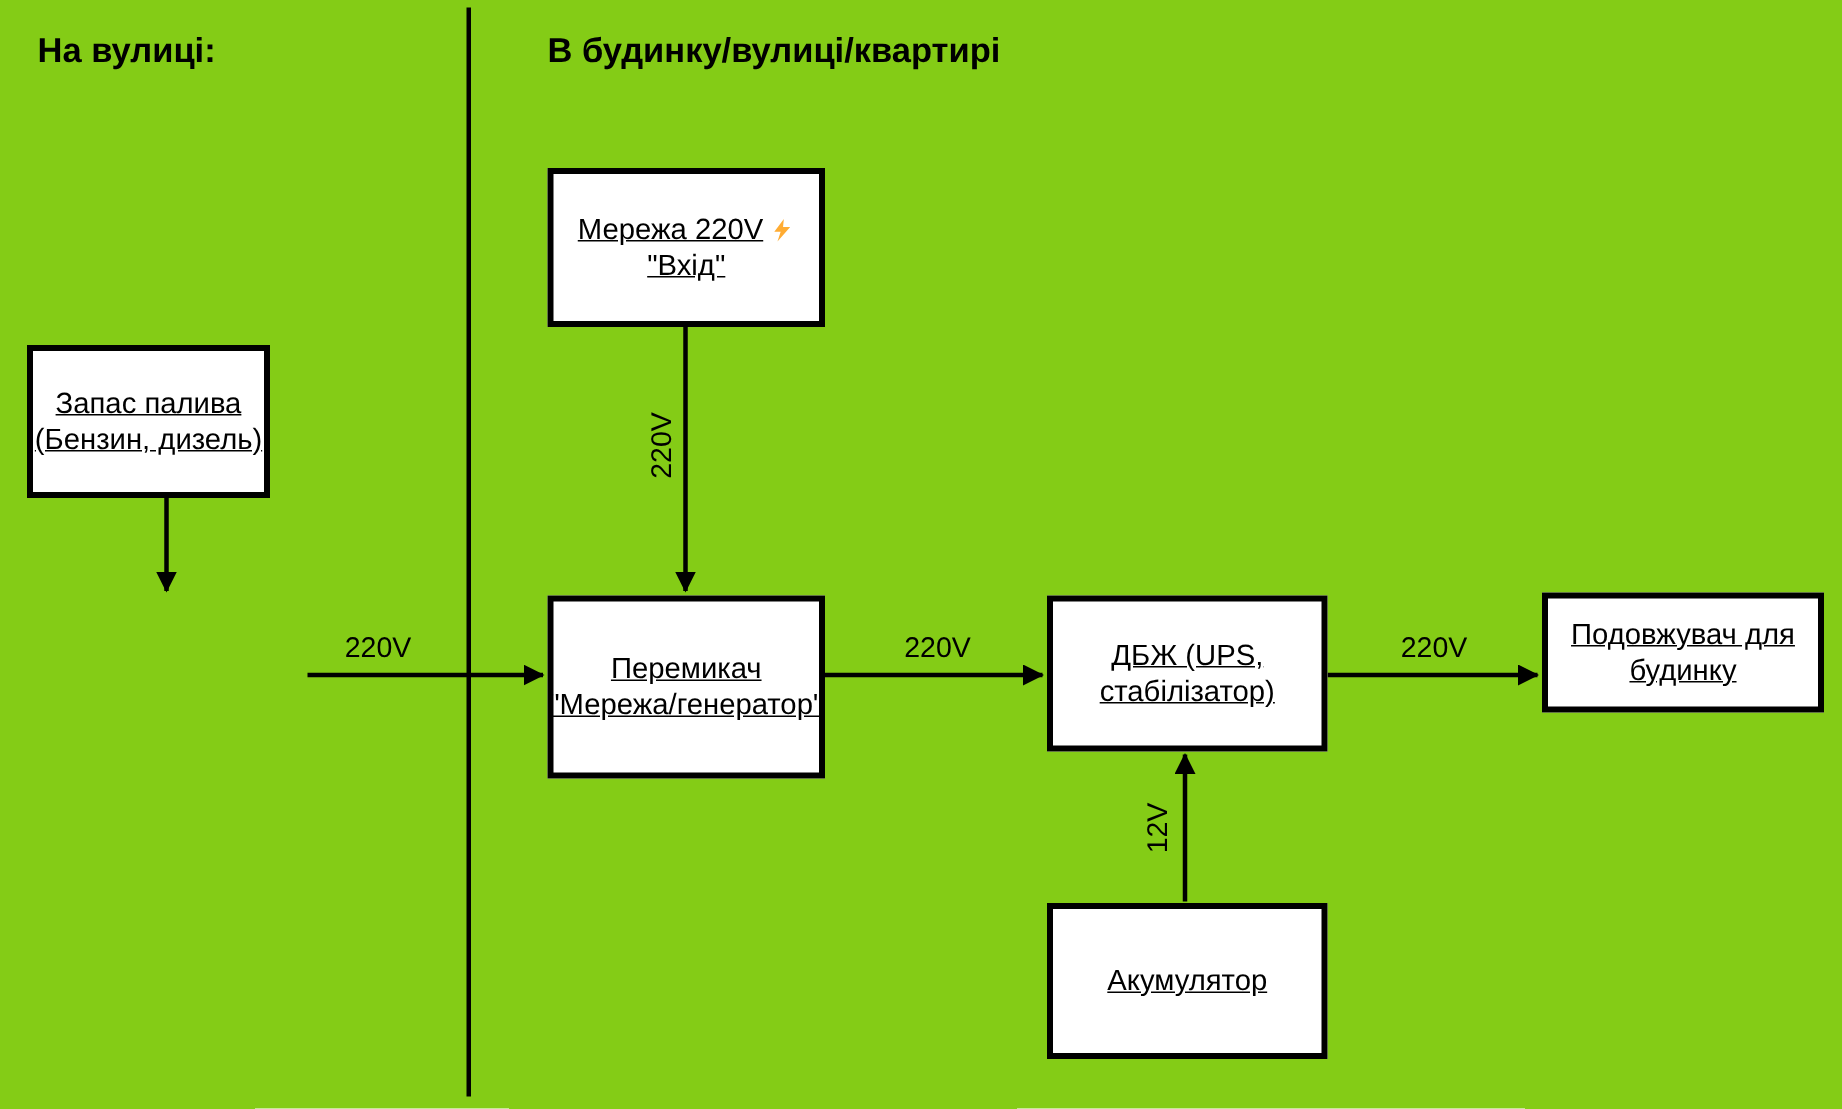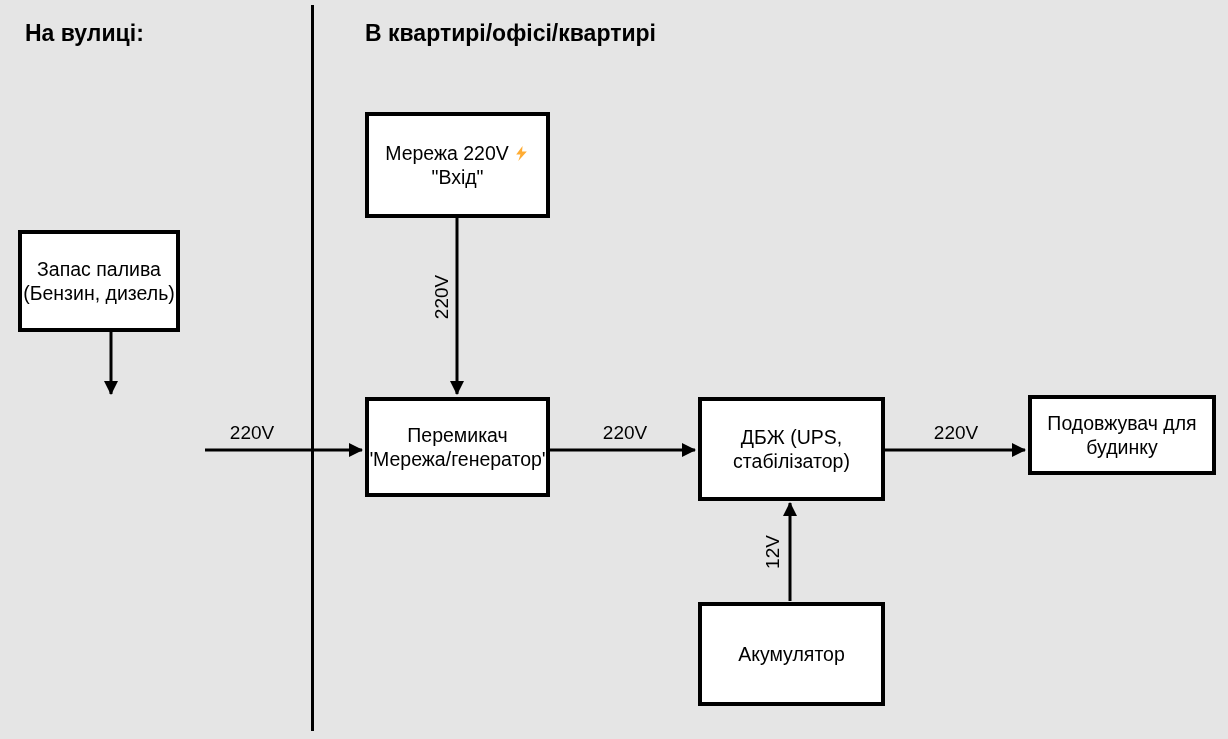--- a/index.html
+++ b/index.html
@@ -2,21 +2,21 @@
 <html><head>
 <meta charset="utf-8">
 <style>
   * { margin: 0; padding: 0; box-sizing: border-box; }
   html, body { background: #ffffff; }
   body { font-family: "Liberation Sans", sans-serif; }
   .canvas {
     position: relative;
     width: 1228px;
     height: 739px;
-    background: #e5e5e5;
+    background: #84cc16;
     overflow: hidden;
   }
   .section-header {
     position: absolute;
     font-size: 23px;
     font-weight: bold;
     color: #000000;
     white-space: nowrap;
   }
   .divider {
@@ -29,40 +29,41 @@
     background: #ffffff;
     display: flex;
     flex-direction: column;
     align-items: center;
     justify-content: center;
     text-align: center;
     font-size: 19.5px;
     line-height: 24px;
     color: #000000;
     padding: 4px;
+    text-decoration: underline;
   }
   .node-line { display: flex; align-items: center; justify-content: center; white-space: nowrap; }
   .bolt-icon { margin-left: 4px; display: inline-block; }
   .edge-label {
     position: absolute;
     font-size: 19px;
     color: #000000;
     text-align: center;
     white-space: nowrap;
   }
   .edge-label.vertical { transform: rotate(-90deg); transform-origin: center center; }
   .connector-layer { position: absolute; left: 0; top: 0; pointer-events: none; }
 </style>
 </head>
 <body>
 
 <div class="canvas">
 
   <div class="section-header" style="left:25px; top:20px;">На вулиці:</div>
-  <div class="section-header" style="left:365px; top:20px;">В квартирі/офісі/квартирі</div>
+  <div class="section-header" style="left:365px; top:20px;">В будинку/вулиці/квартирі</div>
 
   <div class="divider" style="left:311px; top:5px; width:3px; height:726px;"></div>
 
   <svg class="connector-layer" width="1228" height="739" viewBox="0 0 1228 739">
     <defs>
       <marker id="arrow" markerUnits="userSpaceOnUse" markerWidth="16" markerHeight="16" refX="13" refY="7" orient="auto">
         <path d="M0,0 L14,7 L0,14 Z" fill="#000000"></path>
       </marker>
     </defs>
     <line x1="111" y1="332" x2="111" y2="394" stroke="#000000" stroke-width="3" marker-end="url(#arrow)"></line>
@@ -82,21 +83,21 @@
     </div>
     <div class="node-line">"Вхід"</div>
   </div>
 
   <div class="node" style="left:18px; top:230px; width:162px; height:102px;">
     <div class="node-line">Запас палива</div>
     <div class="node-line">(Бензин, дизель)</div>
   </div>
 
 
-  <div class="node" style="left:365px; top:397px; width:185px; height:100px;">
+  <div class="node" style="left:365px; top:397px; width:185px; height:122px;">
     <div class="node-line">Перемикач</div>
     <div class="node-line">"Мережа/генератор"</div>
   </div>
 
   <div class="node" style="left:698px; top:397px; width:187px; height:104px;">
     <div class="node-line">ДБЖ (UPS,</div>
     <div class="node-line">стабілізатор)</div>
   </div>
 
   <div class="node" style="left:1028px; top:395px; width:188px; height:80px;">

